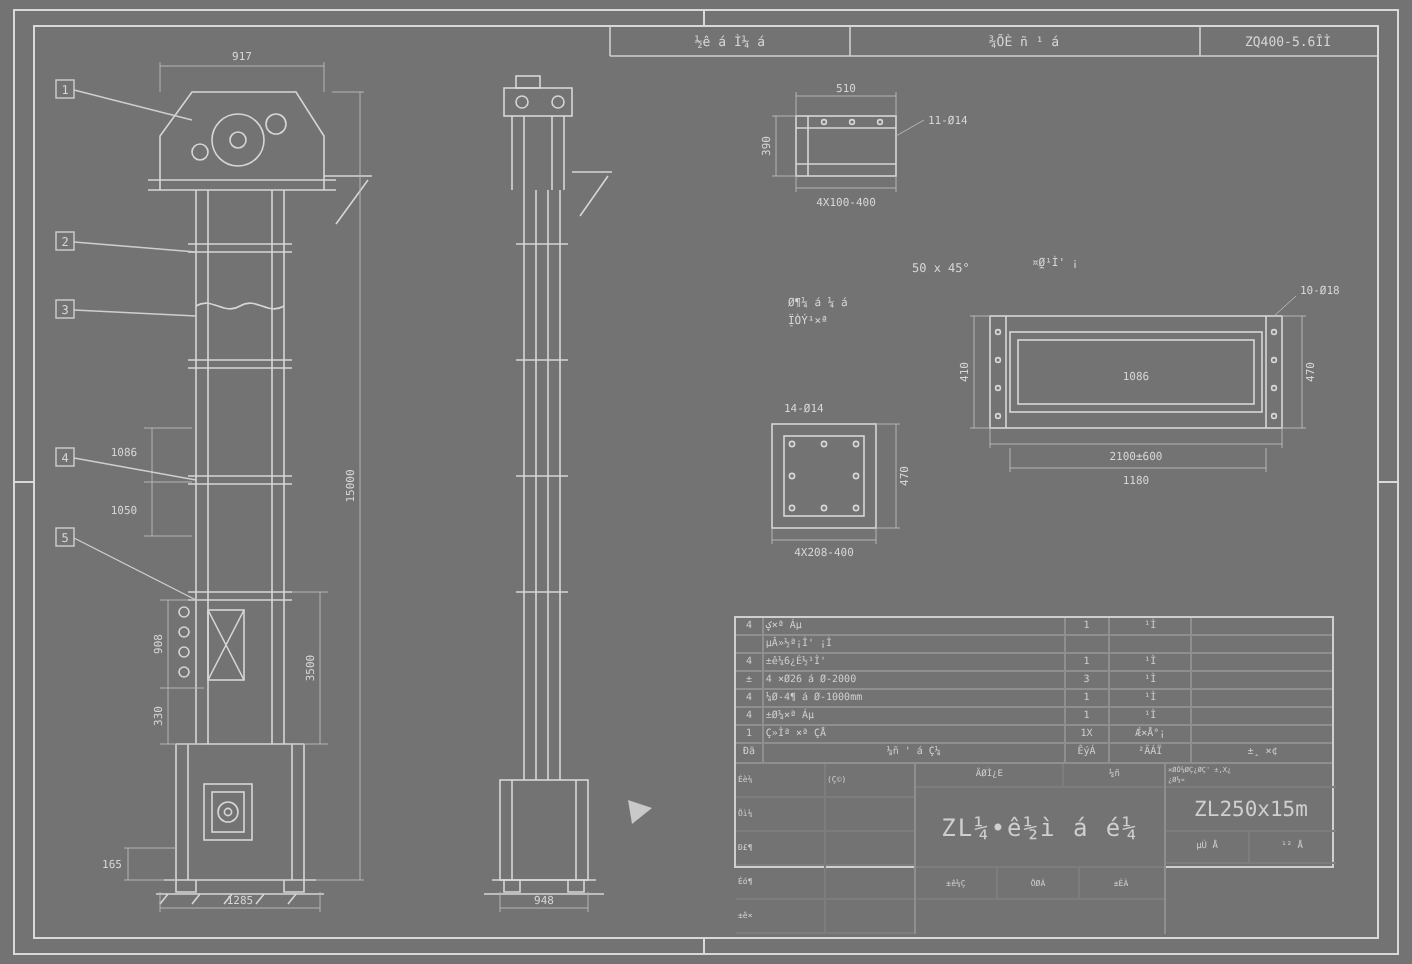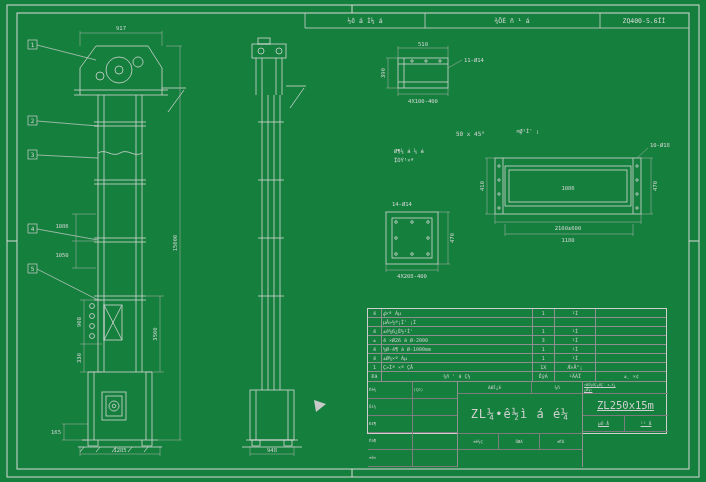--- a/index.html
+++ b/index.html
@@ -1,16 +1,16 @@
 <!DOCTYPE html>
 <html><head>
 <meta charset="utf-8">
 <style>
   html,body{margin:0;padding:0;background:#000;}
-  .wrap{position:relative;width:706px;height:482px;background:#15803d;overflow:hidden;
+  .wrap{position:relative;width:706px;height:482px;background:#737373;overflow:hidden;
         font-family:"DejaVu Sans Mono",monospace;}
   svg{position:absolute;left:0;top:0;}
   svg text{fill:#d6d6d6;font-family:"DejaVu Sans Mono",monospace;font-size:5.5px;}
   svg text.balloon{font-size:6px;}
   svg text.hdr{font-size:6.5px;}
   svg text.big{font-size:6px;}
   .bom{position:absolute;left:367px;top:308px;width:300px;height:126px;
        border:1px solid #cfcfcf;box-sizing:border-box;color:#cfcfcf;}
   .bom-row{display:flex;height:9px;border-bottom:1px solid #8f8f8f;box-sizing:border-box;}
   .bom-row div{font-size:5px;line-height:8px;padding:0 1px;border-right:1px solid #8f8f8f;
@@ -28,21 +28,21 @@
   .tb-lrow div{width:45px;font-size:4px;line-height:16px;padding:0 1px;border-right:1px solid #7d7d7d;box-sizing:border-box;overflow:hidden;}
   .tb-lrow div:last-child{border-right:none;}
   .tb-mid{position:absolute;left:90px;top:0;width:125px;height:85px;border-right:1px solid #8f8f8f;box-sizing:border-box;}
   .tb-mrow1{display:flex;height:12px;border-bottom:1px solid #7d7d7d;box-sizing:border-box;}
   .tb-mrow1 div{font-size:4.5px;line-height:11px;text-align:center;border-right:1px solid #7d7d7d;box-sizing:border-box;overflow:hidden;}
   .tb-title{height:40px;display:flex;align-items:center;justify-content:center;
        font-size:12px;letter-spacing:1px;border-bottom:1px solid #7d7d7d;box-sizing:border-box;white-space:nowrap;overflow:hidden;}
   .tb-mbot{display:flex;height:16px;border-bottom:1px solid #7d7d7d;box-sizing:border-box;}
   .tb-mbot div{width:41px;font-size:4px;line-height:15px;text-align:center;border-right:1px solid #7d7d7d;box-sizing:border-box;overflow:hidden;}
   .tb-mbot div:last-child{border-right:none;}
-  .tb-right{position:absolute;left:215px;top:0;width:85px;height:85px;box-sizing:border-box;text-decoration:underline;}
+  .tb-right{position:absolute;left:215px;top:0;width:85px;height:85px;box-sizing:border-box;}
   .tb-rtop{height:12px;border-bottom:1px solid #7d7d7d;box-sizing:border-box;font-size:3.5px;line-height:4.5px;padding:1px;overflow:hidden;}
   .tb-model{height:22px;display:flex;align-items:center;justify-content:center;font-size:10.5px;
        border-bottom:1px solid #7d7d7d;box-sizing:border-box;white-space:nowrap;}
   .tb-pages{display:flex;height:16px;border-bottom:1px solid #7d7d7d;box-sizing:border-box;}
   .tb-pages div{width:42px;font-size:4.5px;line-height:15px;text-align:center;border-right:1px solid #7d7d7d;box-sizing:border-box;}
   .tb-pages div:last-child{border-right:none;}
   .tb-sheet{height:34px;display:flex;align-items:center;justify-content:center;font-size:8px;}
 </style>
 </head>
 <body>

